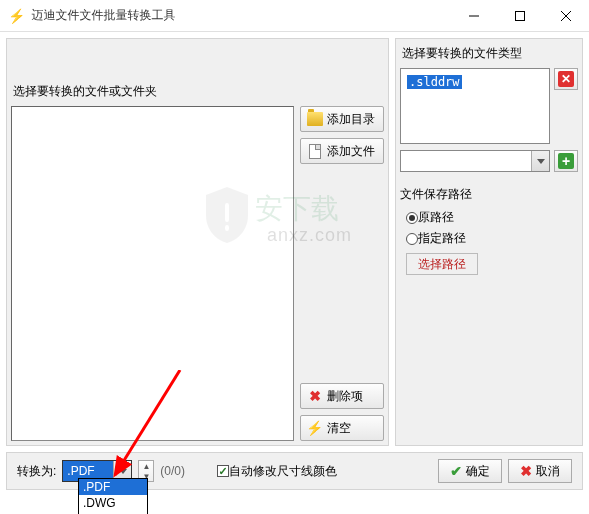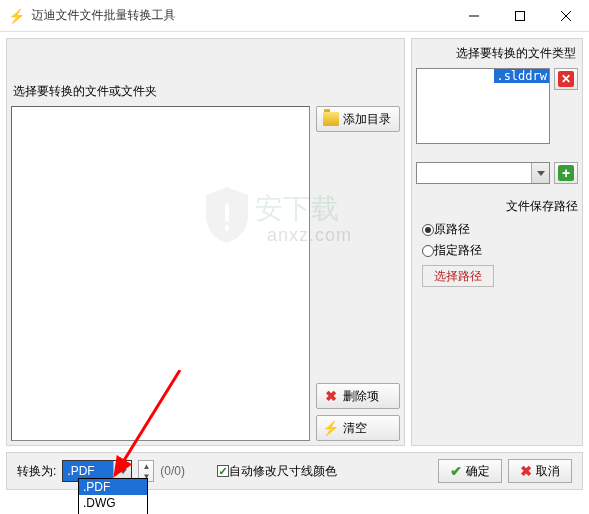--- a/index.html
+++ b/index.html
@@ -5,29 +5,29 @@
     * { box-sizing: border-box; margin: 0; padding: 0; font-family: "Microsoft YaHei", "SimSun", sans-serif; font-size: 12px; }
     body { background: #fff; width: 589px; height: 514px; position: relative; }
     .titlebar { height: 32px; background: #fff; display: flex; align-items: center; padding-left: 8px; border-bottom: 1px solid #e0e0e0; }
     .titlebar-icon { color: #e63946; font-weight: bold; margin-right: 6px; font-size: 14px; }
     .titlebar-text { flex: 1; color: #333; }
     .win-controls { display: flex; }
     .win-btn { width: 46px; height: 32px; display: flex; align-items: center; justify-content: center; color: #333; }
     .win-btn svg { width: 10px; height: 10px; }
     .content { display: flex; padding: 6px; gap: 6px; height: 420px; }
     .left-panel { flex: 1; background: #f0f0f0; border: 1px solid #d4d4d4; padding: 4px; display: flex; flex-direction: column; justify-content: flex-end; }
-    .right-panel { width: 172px; background: #f0f0f0; border: 1px solid #d4d4d4; padding: 4px; display: flex; flex-direction: column; text-align: right; }
+    .right-panel { width: 188px; background: #f0f0f0; border: 1px solid #d4d4d4; padding: 4px; display: flex; flex-direction: column; }
     .panel-label { color: #000; margin-bottom: 4px; padding: 2px; }
     .left-row { display: flex; gap: 6px; height: 335px;}
     .file-list { flex: 1; background: #fff; border: 1px solid #888; border-top-color:#666; border-left-color:#666;}
     .left-buttons { width: 84px; display: flex; flex-direction: column; gap: 6px; }
     .btn { height: 26px; background: linear-gradient(#fdfdfd, #e8e8e8); border: 1px solid #aaa; border-radius: 2px; display: flex; align-items: center; justify-content: flex-start; padding-left: 6px; gap: 4px; cursor: pointer; }
     .btn-icon { width: 16px; height: 16px; display: flex; align-items: center; justify-content: center; }
     .spacer { flex: 1; }
-    .type-list { background: #fff; border: 1px solid #888; height: 76px; padding: 0; margin-bottom: 18px; position: relative; }
+    .type-list { background: #fff; border: 1px solid #888; height: 76px; padding: 6px; margin-bottom: 6px; position: relative; }
     .type-row { display: flex; gap: 4px; margin-bottom: 8px; }
     .type-combo { flex: 1; border: 1px solid #888; background: #fff; height: 22px; position: relative; }
     .combo-arrow { position: absolute; right: 0; top: 0; bottom: 0; width: 18px; background: linear-gradient(#f0f0f0,#ddd); border-left: 1px solid #aaa; display:flex;align-items:center;justify-content:center;}
     .icon-btn { width: 24px; height: 22px; background: linear-gradient(#fdfdfd,#e8e8e8); border: 1px solid #aaa; display:flex;align-items:center;justify-content:center; cursor:pointer;}
     .red-x { color: #fff; background: #e03030; width: 16px; height: 16px; border-radius: 2px; display:flex;align-items:center;justify-content:center; font-weight:bold;}
     .green-plus { color: #fff; background: #3a9d3a; width: 16px; height: 16px; border-radius: 2px; display:flex;align-items:center;justify-content:center; font-weight: bold; font-size:14px;}
     .section-label { margin: 6px 0 4px; }
     .radio-row { display: flex; align-items: center; gap: 0; margin: 2px 0 2px 6px; }
     .radio { width: 12px; height: 12px; border: 1px solid #555; border-radius: 50%; background: #fff; display:flex;align-items:center;justify-content:center;}
     .radio-dot { width: 6px; height: 6px; background: #333; border-radius: 50%; }
@@ -89,20 +89,26 @@
     <div class="panel-label">选择要转换的文件或文件夹</div>
     <div class="left-row">
       <div class="file-list"></div>
       <div class="left-buttons">
         <div class="btn">
           <span class="btn-icon">
               <span class="folder-icon"></span>
             </span>
           <span>添加目录</span>
         </div>
+        <div class="btn">
+          <span class="btn-icon">
+              <span class="file-icon"></span>
+            </span>
+          <span>添加文件</span>
+        </div>
         <div class="spacer"></div>
         <div class="btn">
           <span class="btn-icon del-icon">✖</span>
           <span>删除项</span>
         </div>
         <div class="btn">
           <span class="btn-icon clear-icon">⚡</span>
           <span>清空</span>
         </div>
       </div>

